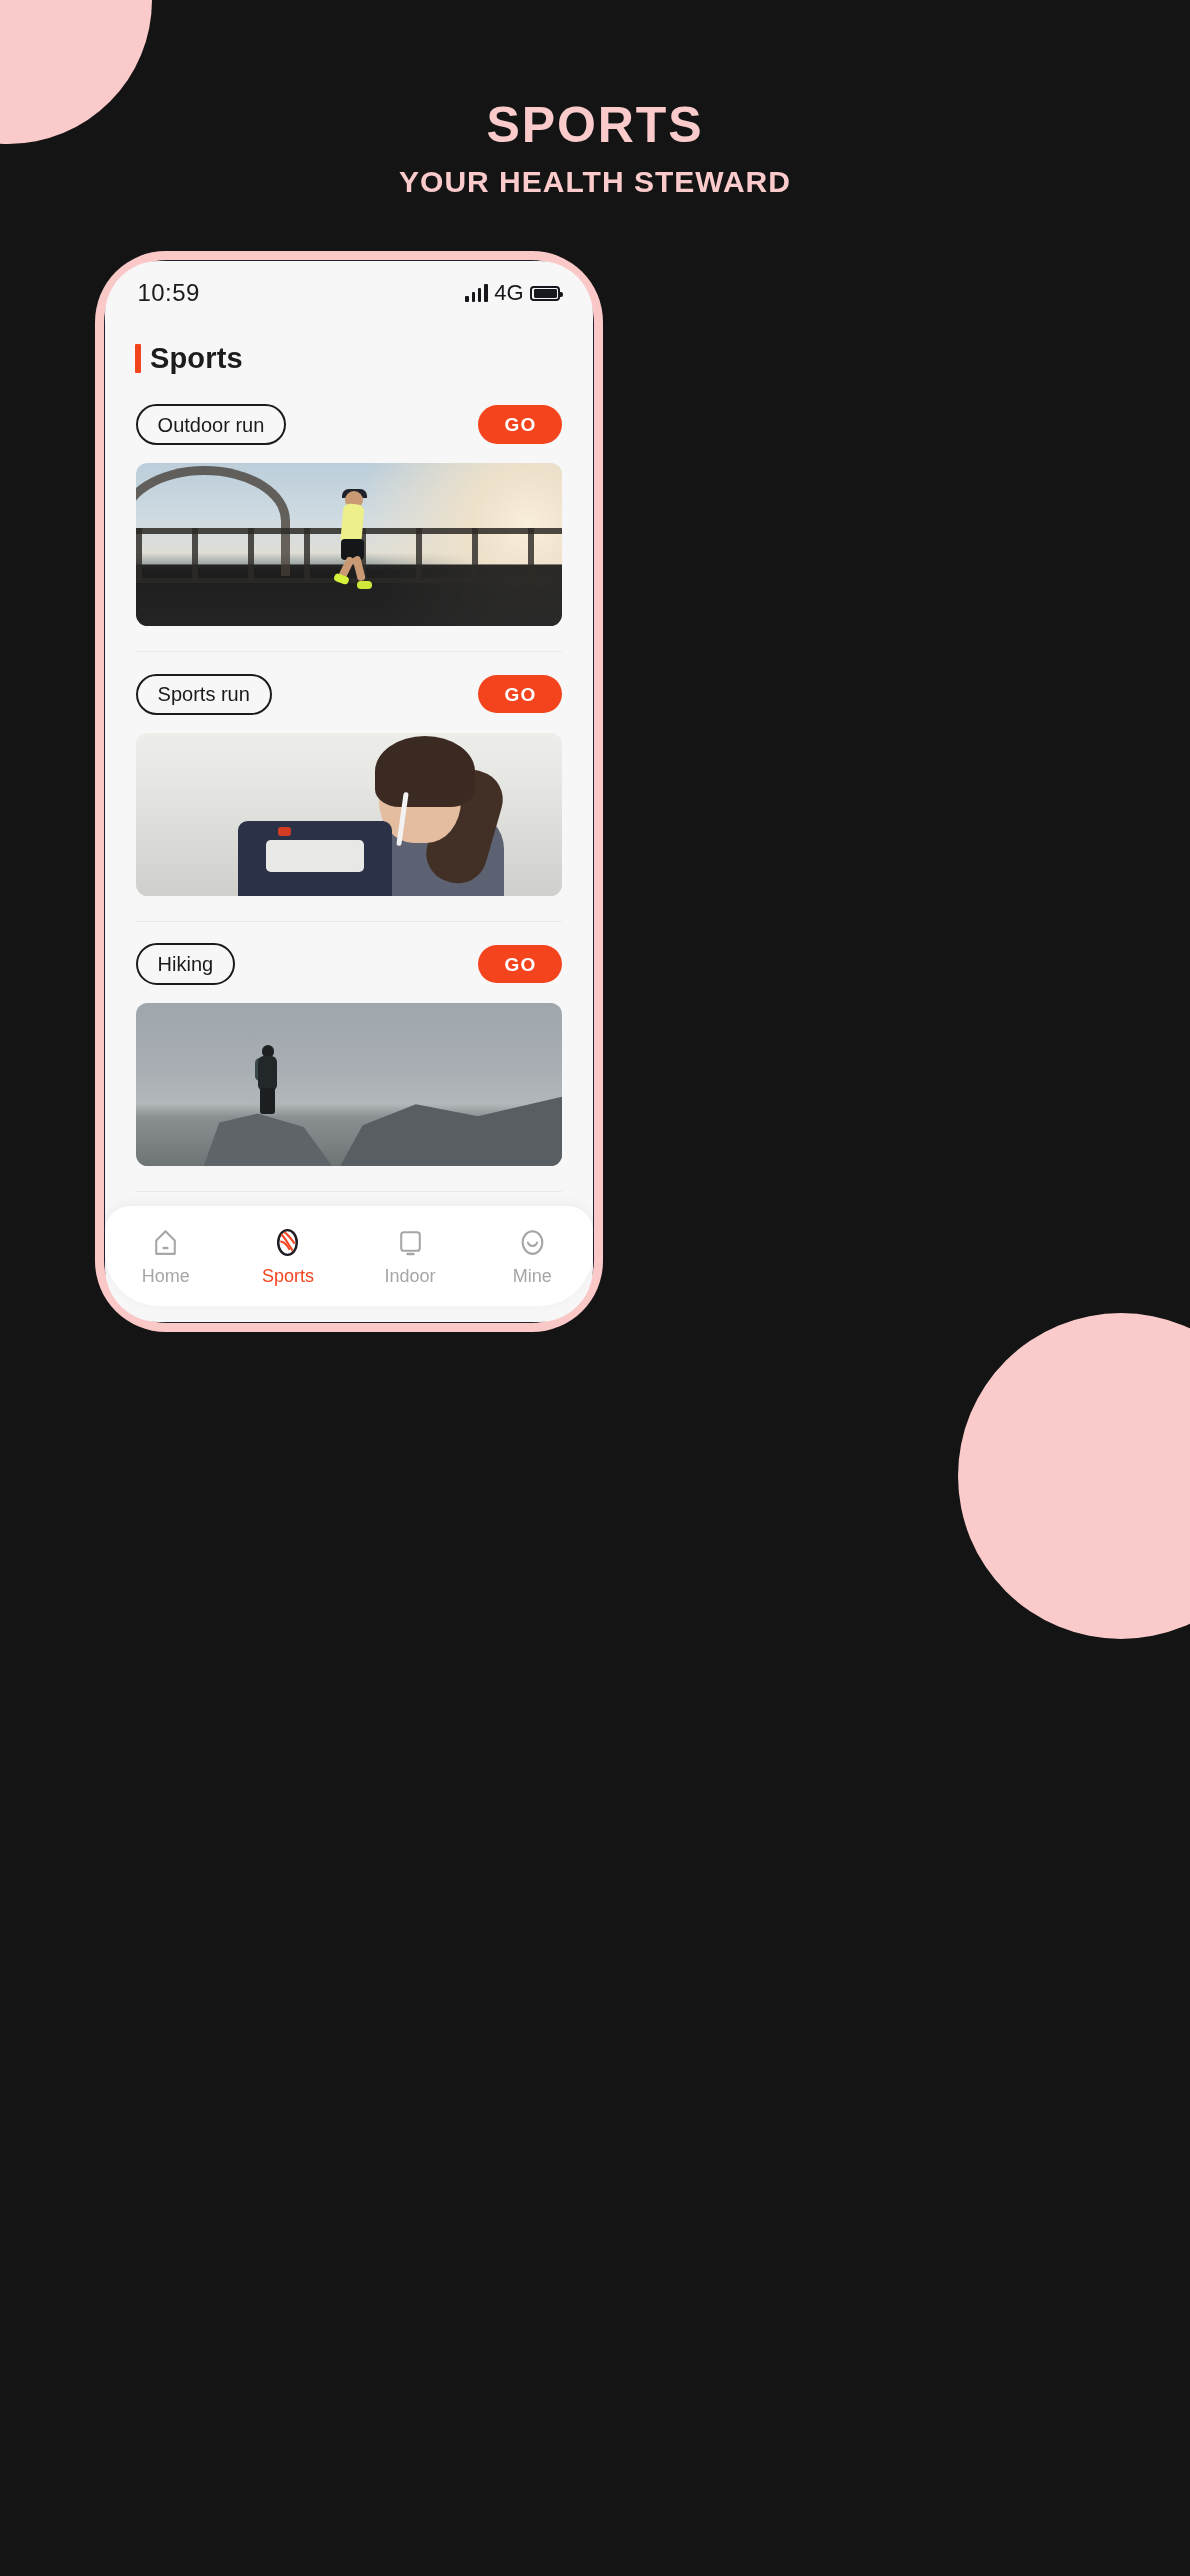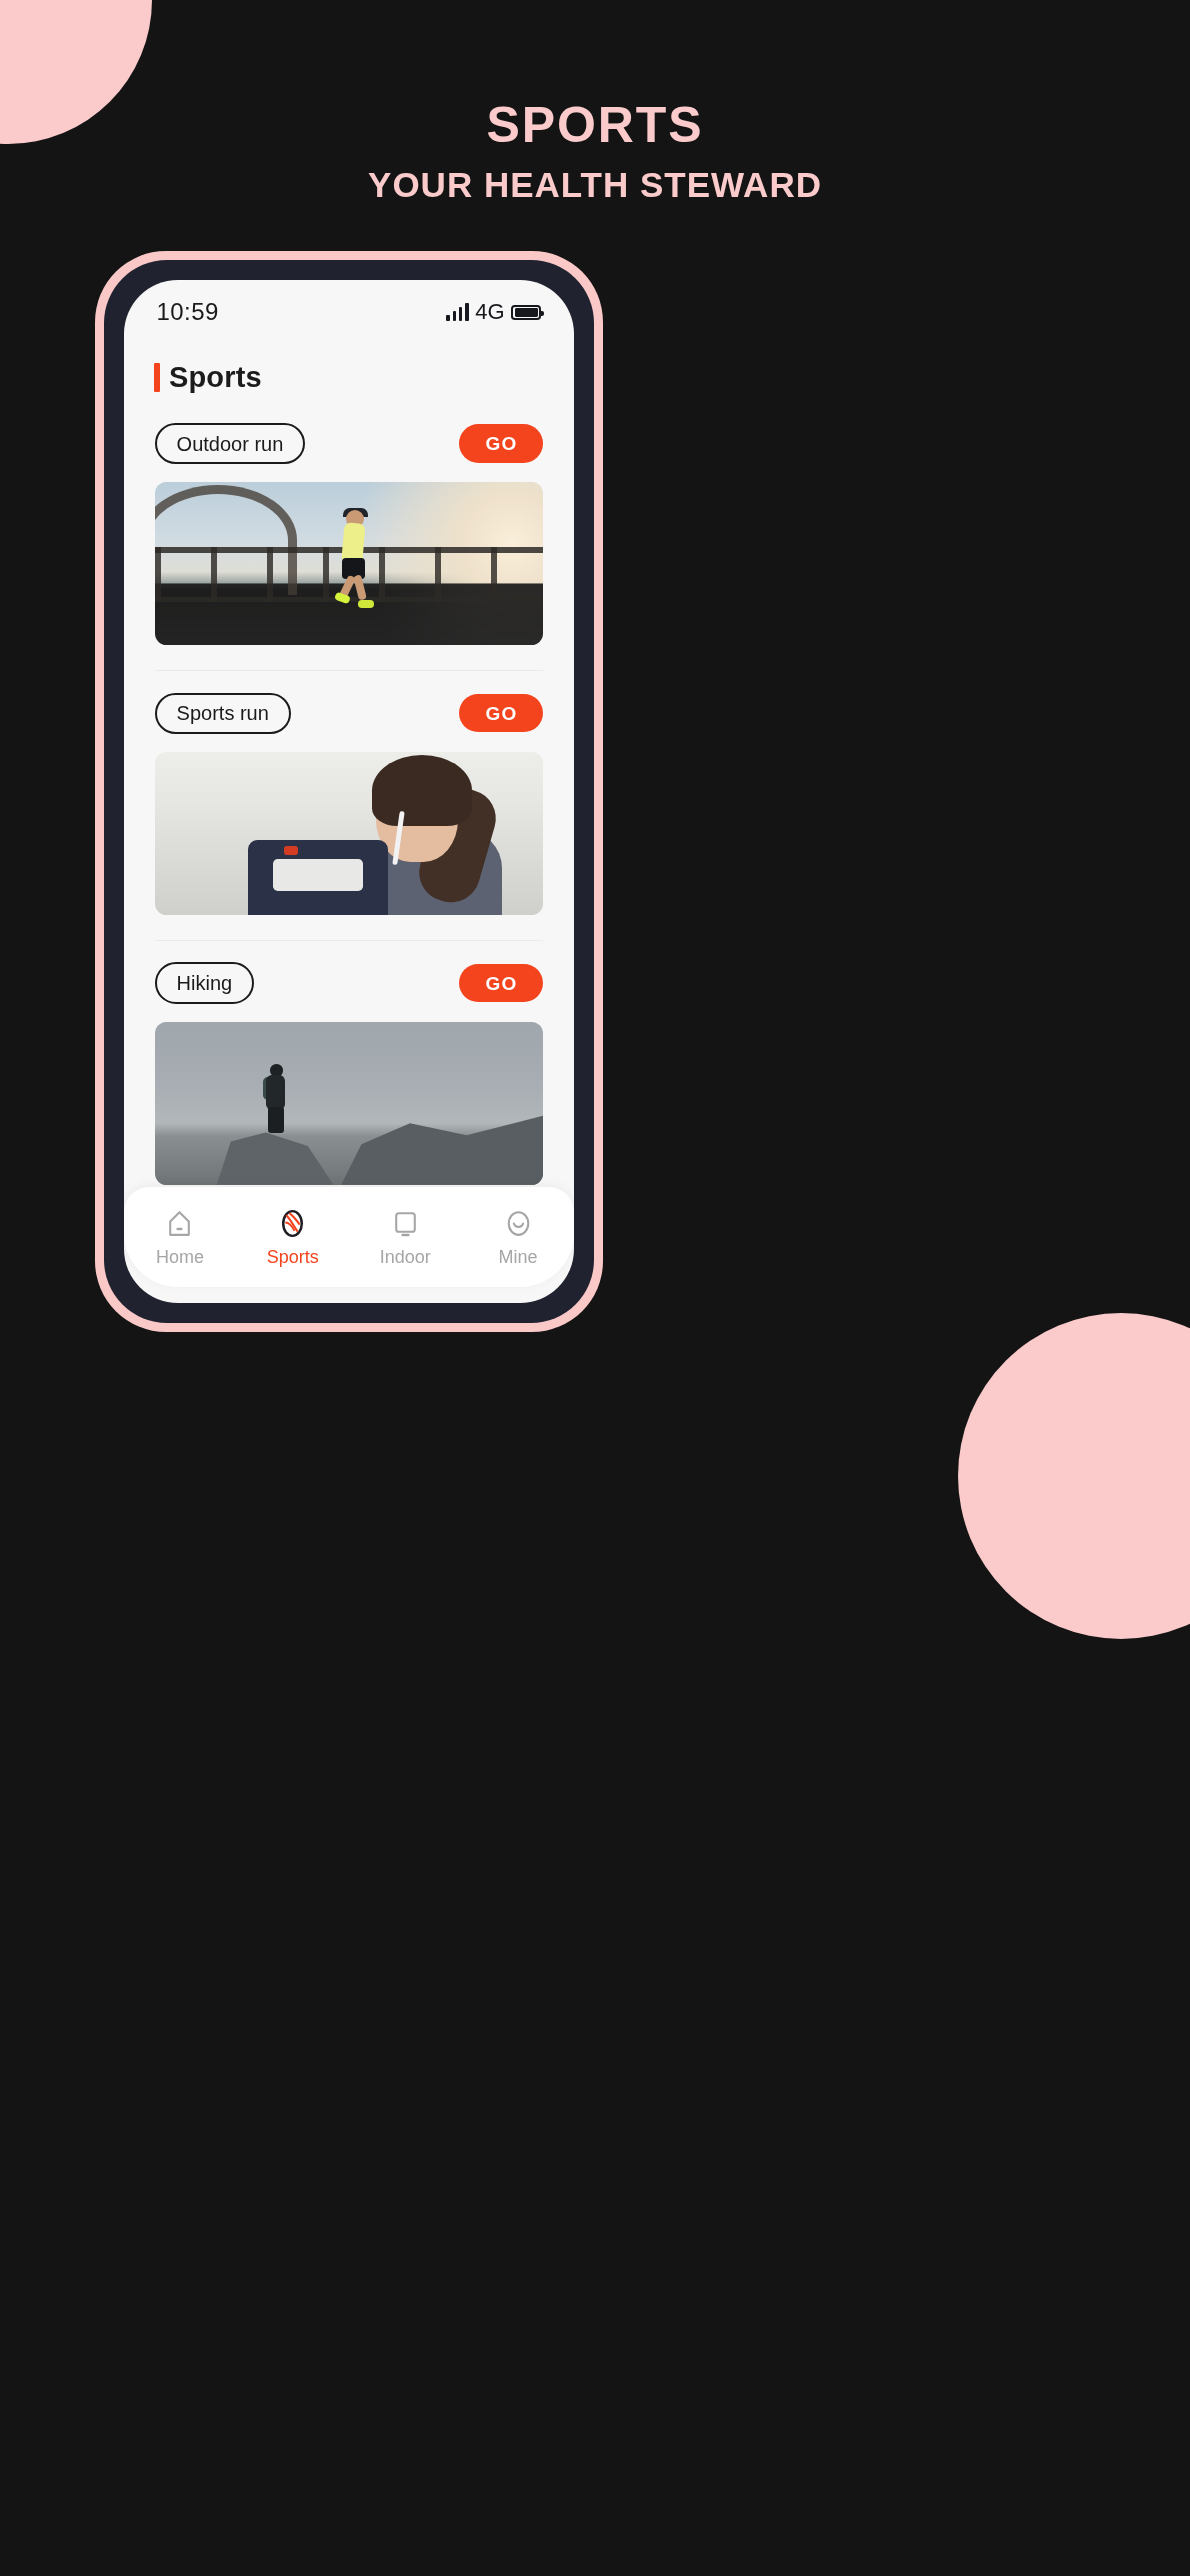--- a/index.html
+++ b/index.html
@@ -14,31 +14,31 @@
   #blob-tl{width:288px;height:288px;left:-136px;top:-144px;}
   #blob-r{width:326px;height:326px;left:958px;top:1313px;}
 
   
   .poster-head{position:absolute;z-index:3;left:0;width:1190px;text-align:center;}
   #poster-title{
     top:96px;font-size:50px;letter-spacing:1.9px;font-weight:bold;
     color:#FBCBCB;
   }
   #poster-sub{
-    top:165px;font-size:35px;letter-spacing:1px;font-weight:bold;
+    top:165px;font-size:30px;letter-spacing:1px;font-weight:bold;
     color:#FBCBCB;
   }
   
   #phone-frame{
     position:absolute;left:95px;top:251px;width:508px;height:1081px;
     border-radius:71px;background:#FBC8C8;z-index:2;box-sizing:border-box;padding:8.6px;
   }
   #phone-bezel{
     width:100%;height:100%;border-radius:63px;background:#20232F;
-    box-sizing:border-box;padding:20px;
+    box-sizing:border-box;padding:1px;
   }
   #phone-screen{
     width:100%;height:100%;border-radius:54px;background:#F7F7F7;
     overflow:hidden;position:relative;
   }
 
   
   #statusbar{
     height:56px;display:flex;align-items:center;justify-content:space-between;
     padding:9.6px 33px 0 33px;box-sizing:border-box;

